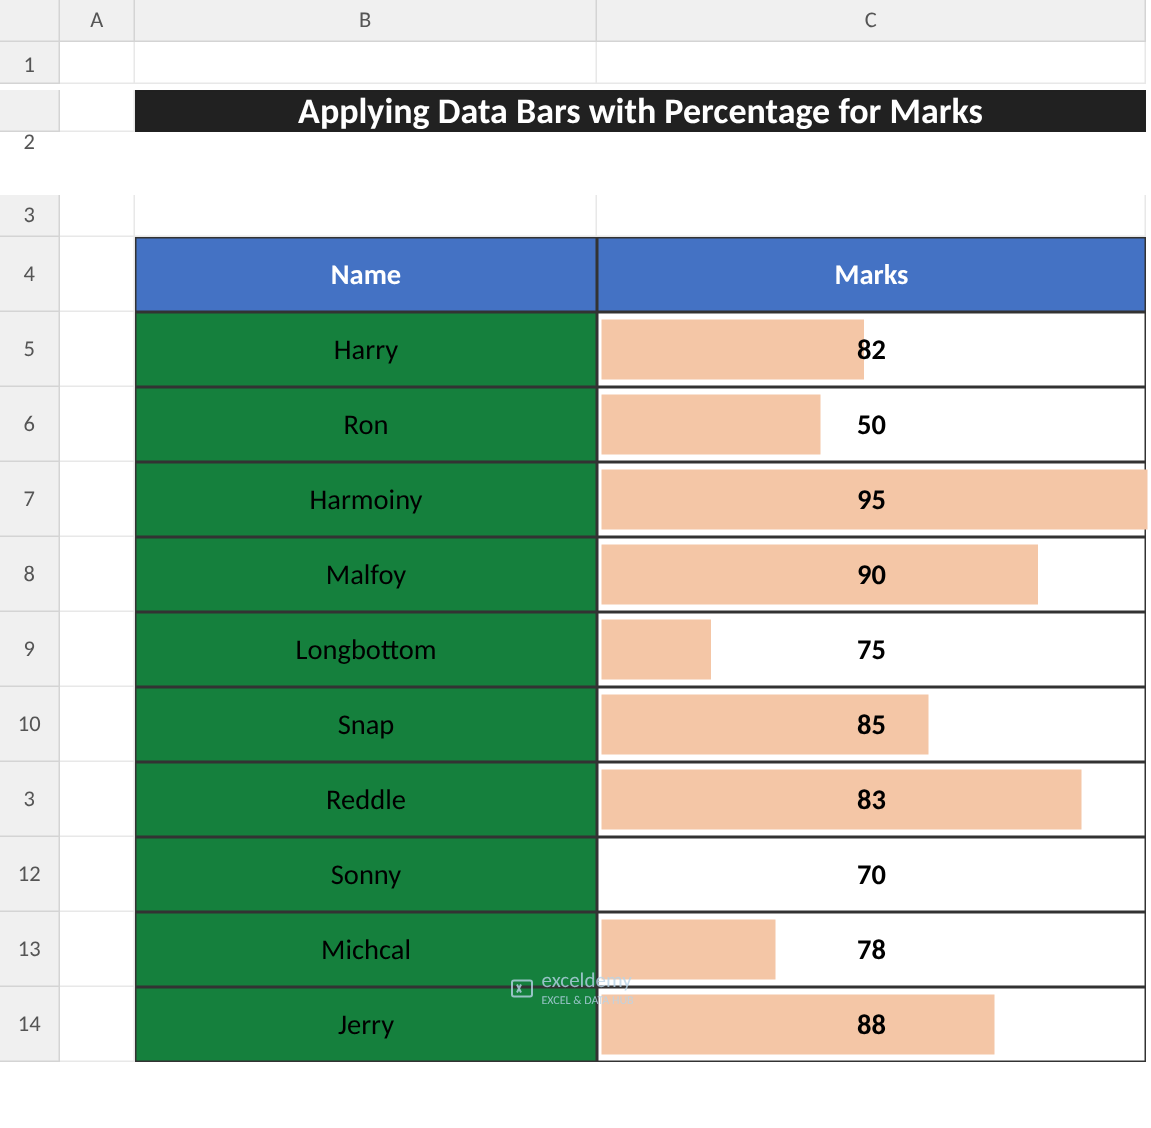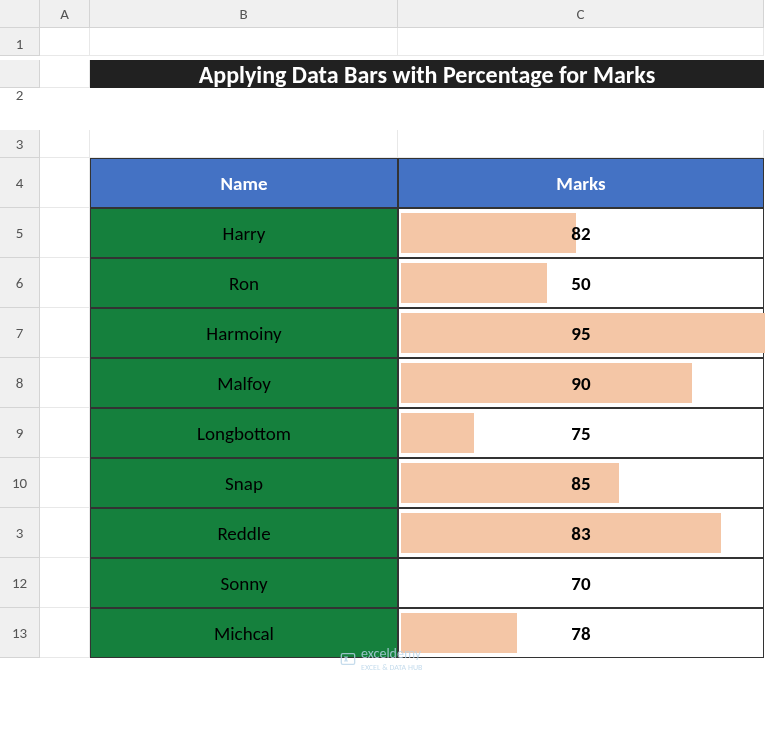--- a/index.html
+++ b/index.html
@@ -249,20 +249,29 @@
   </div>
     <div class="spreadsheet" style="grid-auto-rows: 50px;">
     <div class="row-header">13</div>
     <div class="cell"></div>
     <div class="data-cell">Michcal</div>
     <div class="marks-cell">
       <div class="data-bar" style="width:32%;"></div>
       <div class="marks-text">78</div>
     </div>
   </div>
+    <div class="spreadsheet" style="grid-auto-rows: 50px;">
+    <div class="row-header">14</div>
+    <div class="cell"></div>
+    <div class="data-cell">Jerry</div>
+    <div class="marks-cell">
+      <div class="data-bar" style="width:72%;"></div>
+      <div class="marks-text">88</div>
+    </div>
+  </div>
   </div>
 
 <div class="watermark">
   <svg class="watermark-icon" viewBox="0 0 24 24" fill="#b8d4e8">
     <rect x="2" y="4" width="20" height="16" rx="2" fill="none" stroke="#b8d4e8" stroke-width="2"></rect>
     <path d="M7 8 L11 16 M11 8 L7 16" stroke="#b8d4e8" stroke-width="2"></path>
   </svg>
   <div>
     <span>exceldemy</span>
     <span class="watermark-small">EXCEL &amp; DATA HUB</span>

